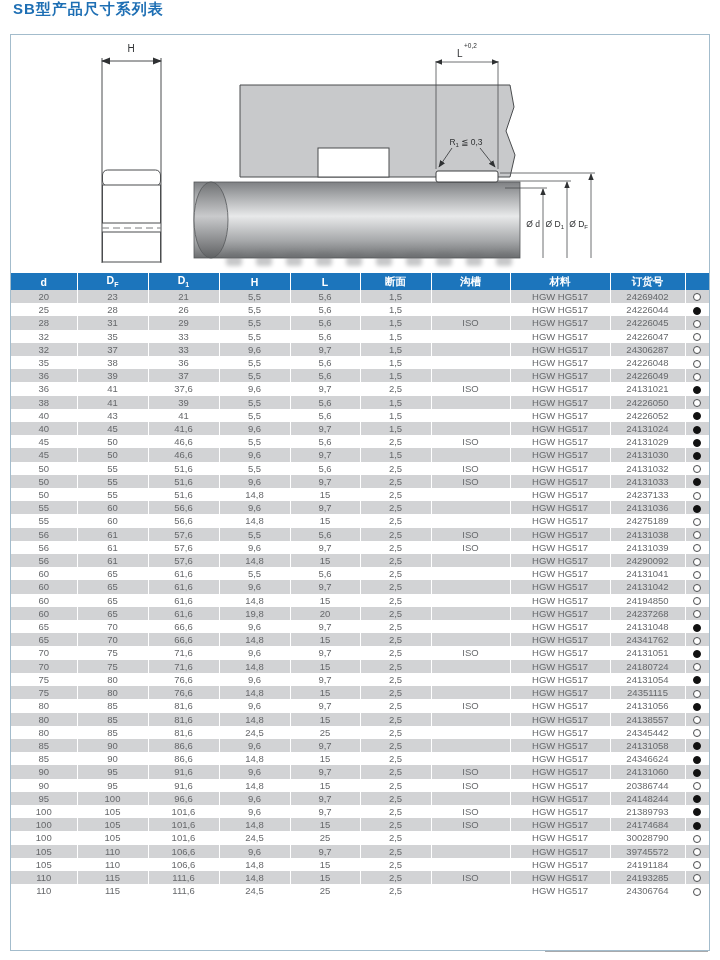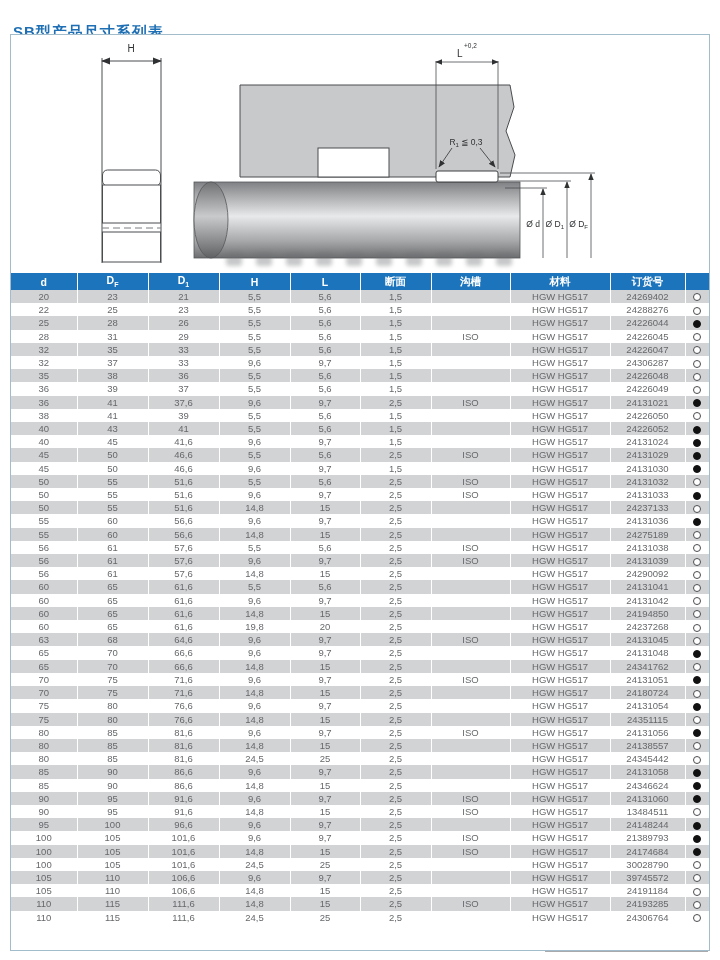--- a/index.html
+++ b/index.html
@@ -1,18 +1,18 @@
 <!DOCTYPE html>
 <html style="--title-color: #1e6fb4; --header-bg: #1c75bc; --row-alt: #d2d3d5;"><head>
 <meta charset="utf-8">
 <style>
   html,body{margin:0;padding:0;background:#fff;}
   body{width:720px;height:960px;position:relative;overflow:hidden;
        font-family:"Liberation Sans",sans-serif;}
-  .page-title{position:absolute;left:13px;top:23px;font-size:15px;font-weight:bold;
+  .page-title{position:absolute;left:13px;top:0;font-size:15px;font-weight:bold;
        color:var(--title-color,#1e6fb4);letter-spacing:1px;}
   .frame{position:absolute;left:10px;top:34px;width:700px;height:917px;
        box-sizing:border-box;border:1px solid #a3bccc;background:#fff;}
   .diagram{position:absolute;left:0;top:0;width:698px;height:238px;}
   
   .watermark{position:absolute;left:215px;top:216px;width:350px;height:16px;
        display:flex;gap:14px;filter:blur(2px);opacity:.38;pointer-events:none;}
   .watermark i{flex:0 0 16px;height:13px;background:#6d6f72;border-radius:3px;margin-top:2px;}
   table.dim{position:absolute;left:0;top:238px;width:698px;border-collapse:collapse;
        table-layout:fixed;}
@@ -160,32 +160,20 @@
           <td>21</td>
           <td>5,5</td>
           <td>5,6</td>
           <td>1,5</td>
           <td></td>
           <td>HGW HG517</td>
           <td>24269402</td>
           <td><span class="dot"></span></td>
         </tr>
         <tr>
-          <td>22</td>
-          <td>25</td>
-          <td>23</td>
-          <td>5,5</td>
-          <td>5,6</td>
-          <td>1,5</td>
-          <td></td>
-          <td>HGW HG517</td>
-          <td>24288276</td>
-          <td><span class="dot"></span></td>
-        </tr>
-        <tr>
           <td>25</td>
           <td>28</td>
           <td>26</td>
           <td>5,5</td>
           <td>5,6</td>
           <td>1,5</td>
           <td></td>
           <td>HGW HG517</td>
           <td>24226044</td>
           <td><span class="dot filled"></span></td>
@@ -460,32 +448,20 @@
           <td>61,6</td>
           <td>19,8</td>
           <td>20</td>
           <td>2,5</td>
           <td></td>
           <td>HGW HG517</td>
           <td>24237268</td>
           <td><span class="dot"></span></td>
         </tr>
         <tr>
-          <td>63</td>
-          <td>68</td>
-          <td>64,6</td>
-          <td>9,6</td>
-          <td>9,7</td>
-          <td>2,5</td>
-          <td>ISO</td>
-          <td>HGW HG517</td>
-          <td>24131045</td>
-          <td><span class="dot"></span></td>
-        </tr>
-        <tr>
           <td>65</td>
           <td>70</td>
           <td>66,6</td>
           <td>9,6</td>
           <td>9,7</td>
           <td>2,5</td>
           <td></td>
           <td>HGW HG517</td>
           <td>24131048</td>
           <td><span class="dot filled"></span></td>
@@ -624,21 +600,21 @@
         </tr>
         <tr>
           <td>90</td>
           <td>95</td>
           <td>91,6</td>
           <td>14,8</td>
           <td>15</td>
           <td>2,5</td>
           <td>ISO</td>
           <td>HGW HG517</td>
-          <td>13484511</td>
+          <td>20386744</td>
           <td><span class="dot"></span></td>
         </tr>
         <tr>
           <td>95</td>
           <td>100</td>
           <td>96,6</td>
           <td>9,6</td>
           <td>9,7</td>
           <td>2,5</td>
           <td></td>

